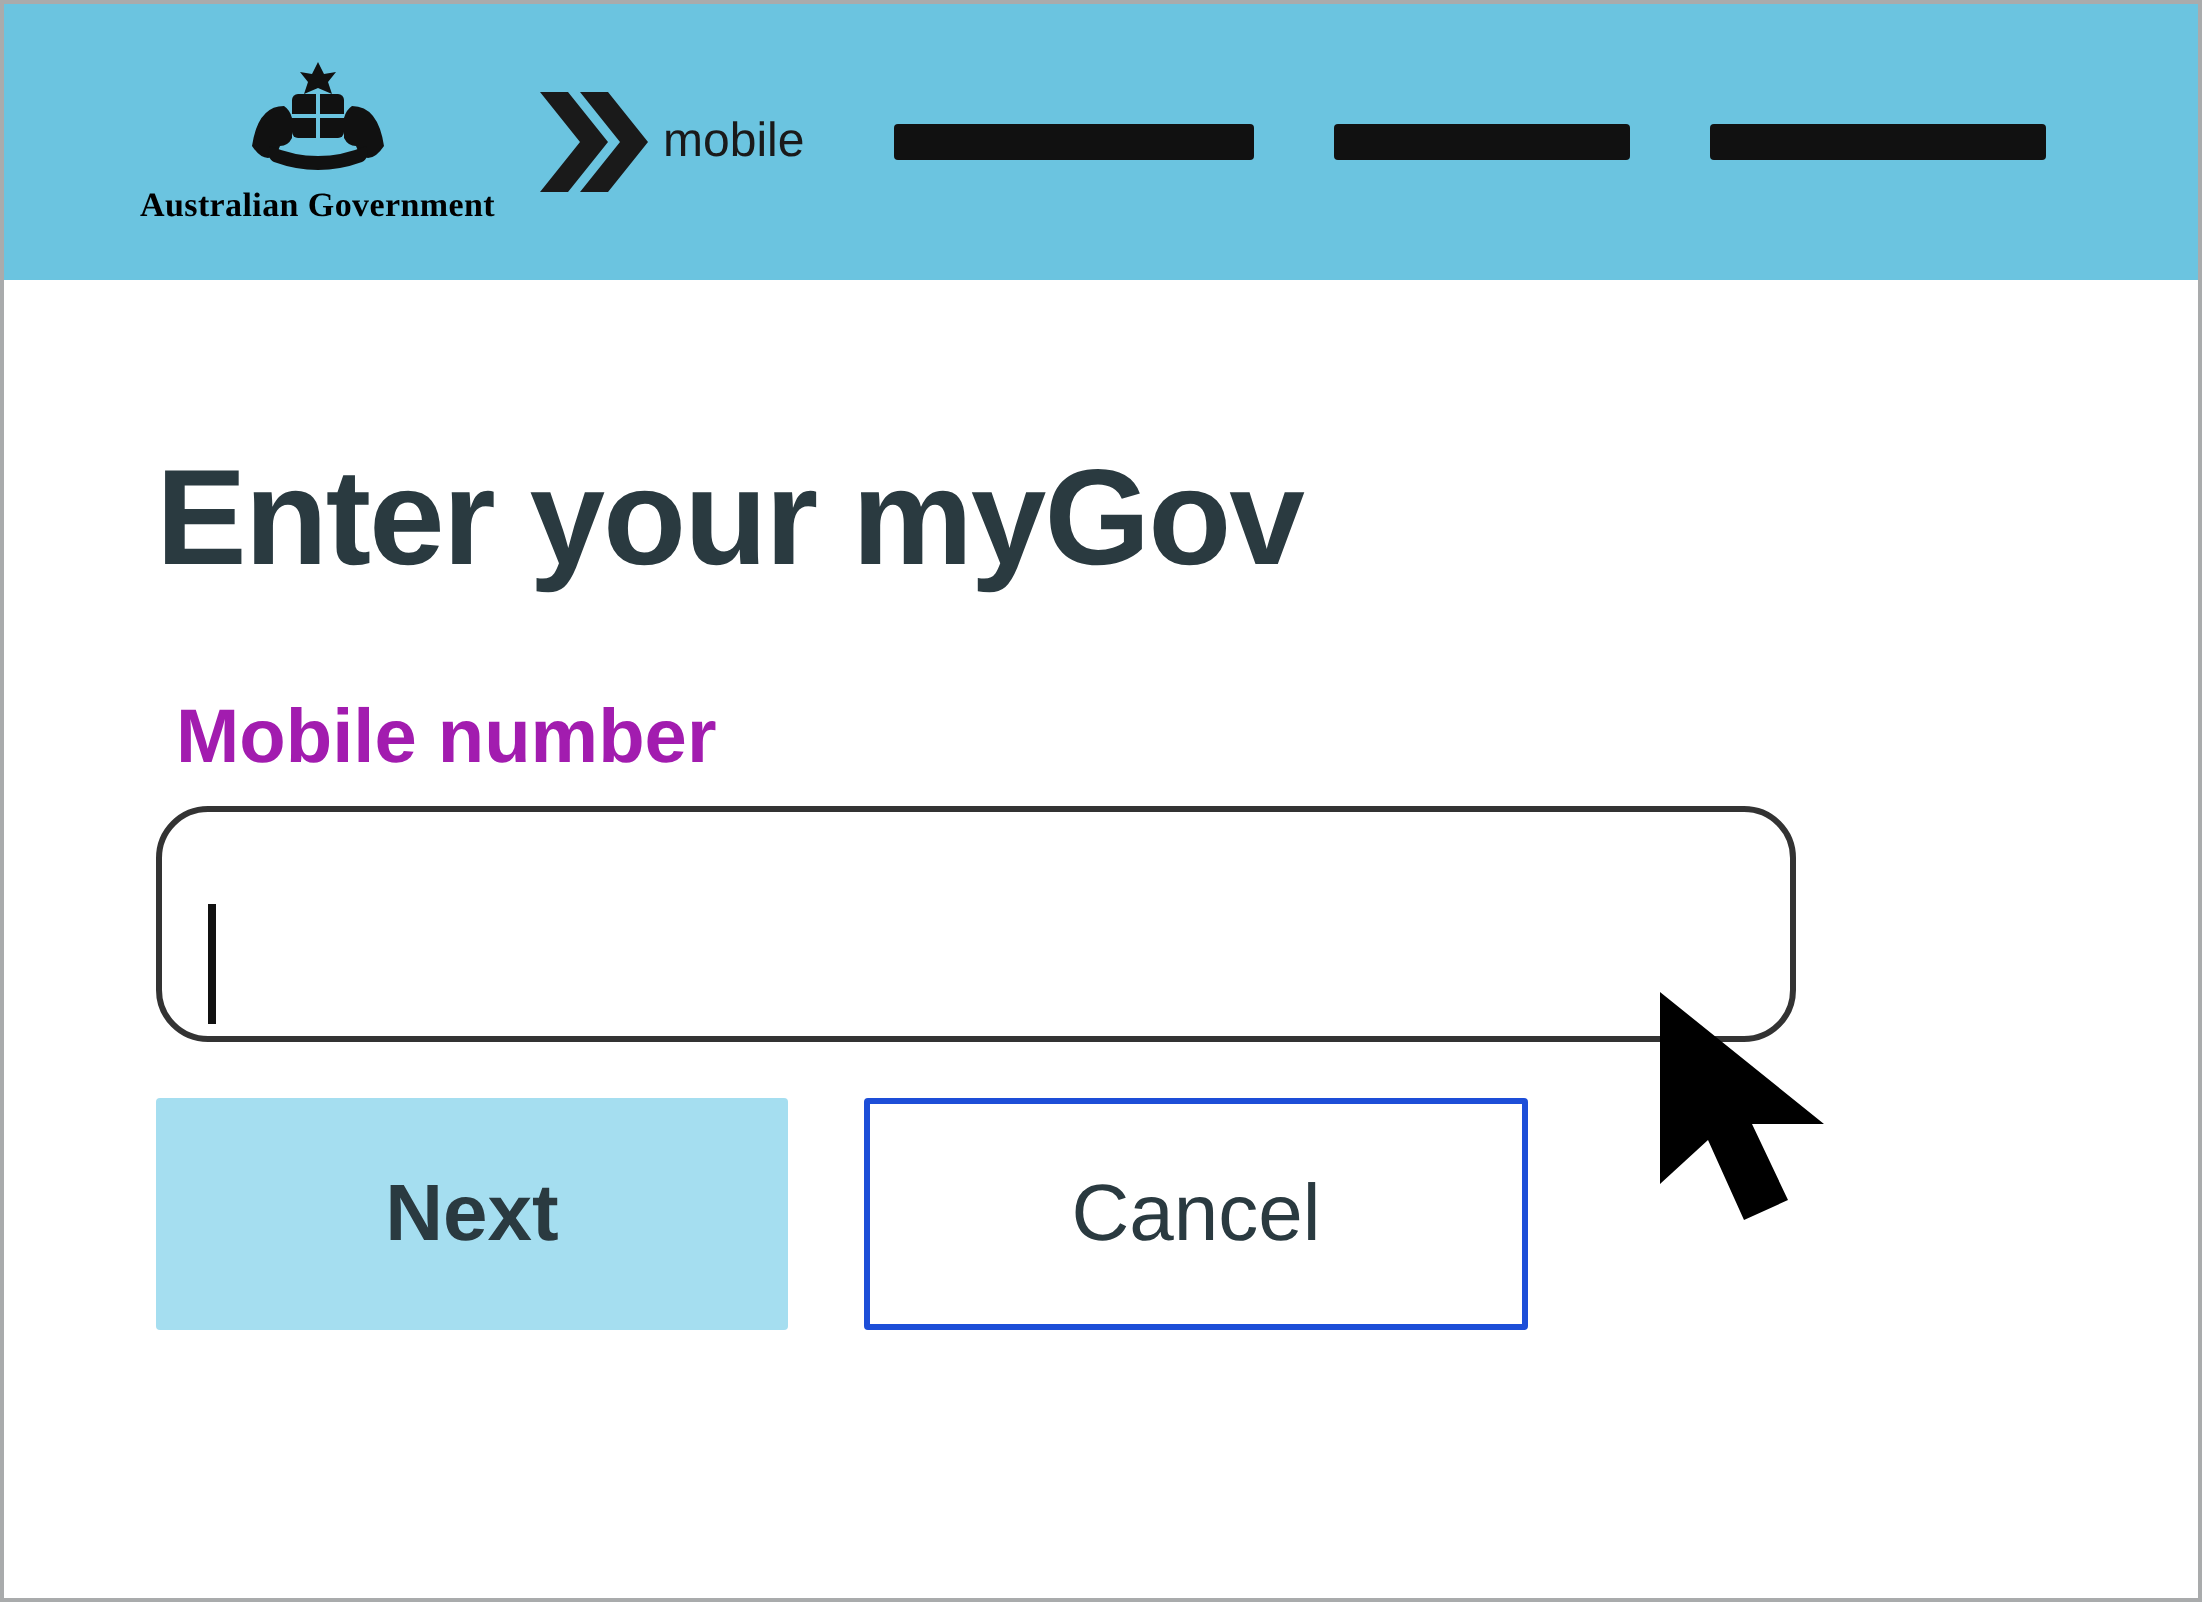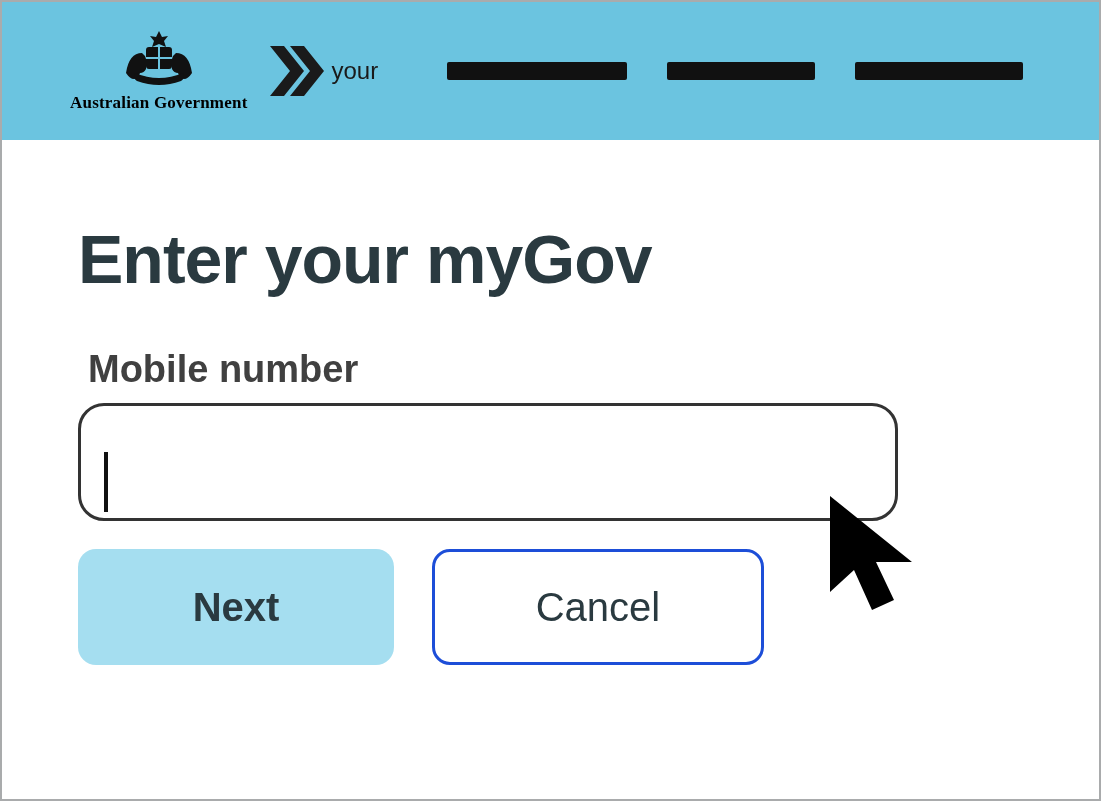--- a/index.html
+++ b/index.html
@@ -69,21 +69,21 @@
     .page-title {
       font-size: 68px;
       font-weight: 800;
       color: #2a3a40;
       letter-spacing: -1px;
     }
     .field-block { margin-top: 50px; }
     .field-label {
       font-size: 38px;
       font-weight: 700;
-      color: #404040;
+      color: #a21caf;
       margin-left: 10px;
       margin-bottom: 12px;
     }
     .mobile-input {
       width: 820px;
       height: 118px;
       border: 3px solid #333;
       border-radius: 26px;
       font-size: 48px;
       padding: 0 24px;
@@ -101,21 +101,21 @@
       height: 60px;
       background: #111;
     }
     .button-row {
       display: flex;
       gap: 38px;
       margin-top: 28px;
     }
     .btn {
       height: 116px;
-      border-radius: 18px;
+      border-radius: 2px;
       display: flex;
       align-items: center;
       justify-content: center;
       font-size: 40px;
       cursor: pointer;
     }
     .btn-next {
       width: 316px;
       background: #a5def0;
       border: none;
@@ -161,21 +161,21 @@
       </svg>
       <div class="gov-label">Australian Government</div>
     </div>
     <div class="mygov-logo">
       <svg class="chevrons-svg" viewBox="0 0 58 58">
         <g fill="#1a1a1a">
           <polygon points="4,4 18,4 38,29 18,54 4,54 24,29"></polygon>
           <polygon points="24,4 38,4 58,29 38,54 24,54 44,29"></polygon>
         </g>
       </svg>
-      <span class="mygov-text">your</span>
+      <span class="mygov-text">mobile</span>
     </div>
   </div>
   <div class="header-right">
     <div class="nav-bar b1"></div>
     <div class="nav-bar b2"></div>
     <div class="nav-bar b3"></div>
   </div>
 </div>
 
 <div class="main">

